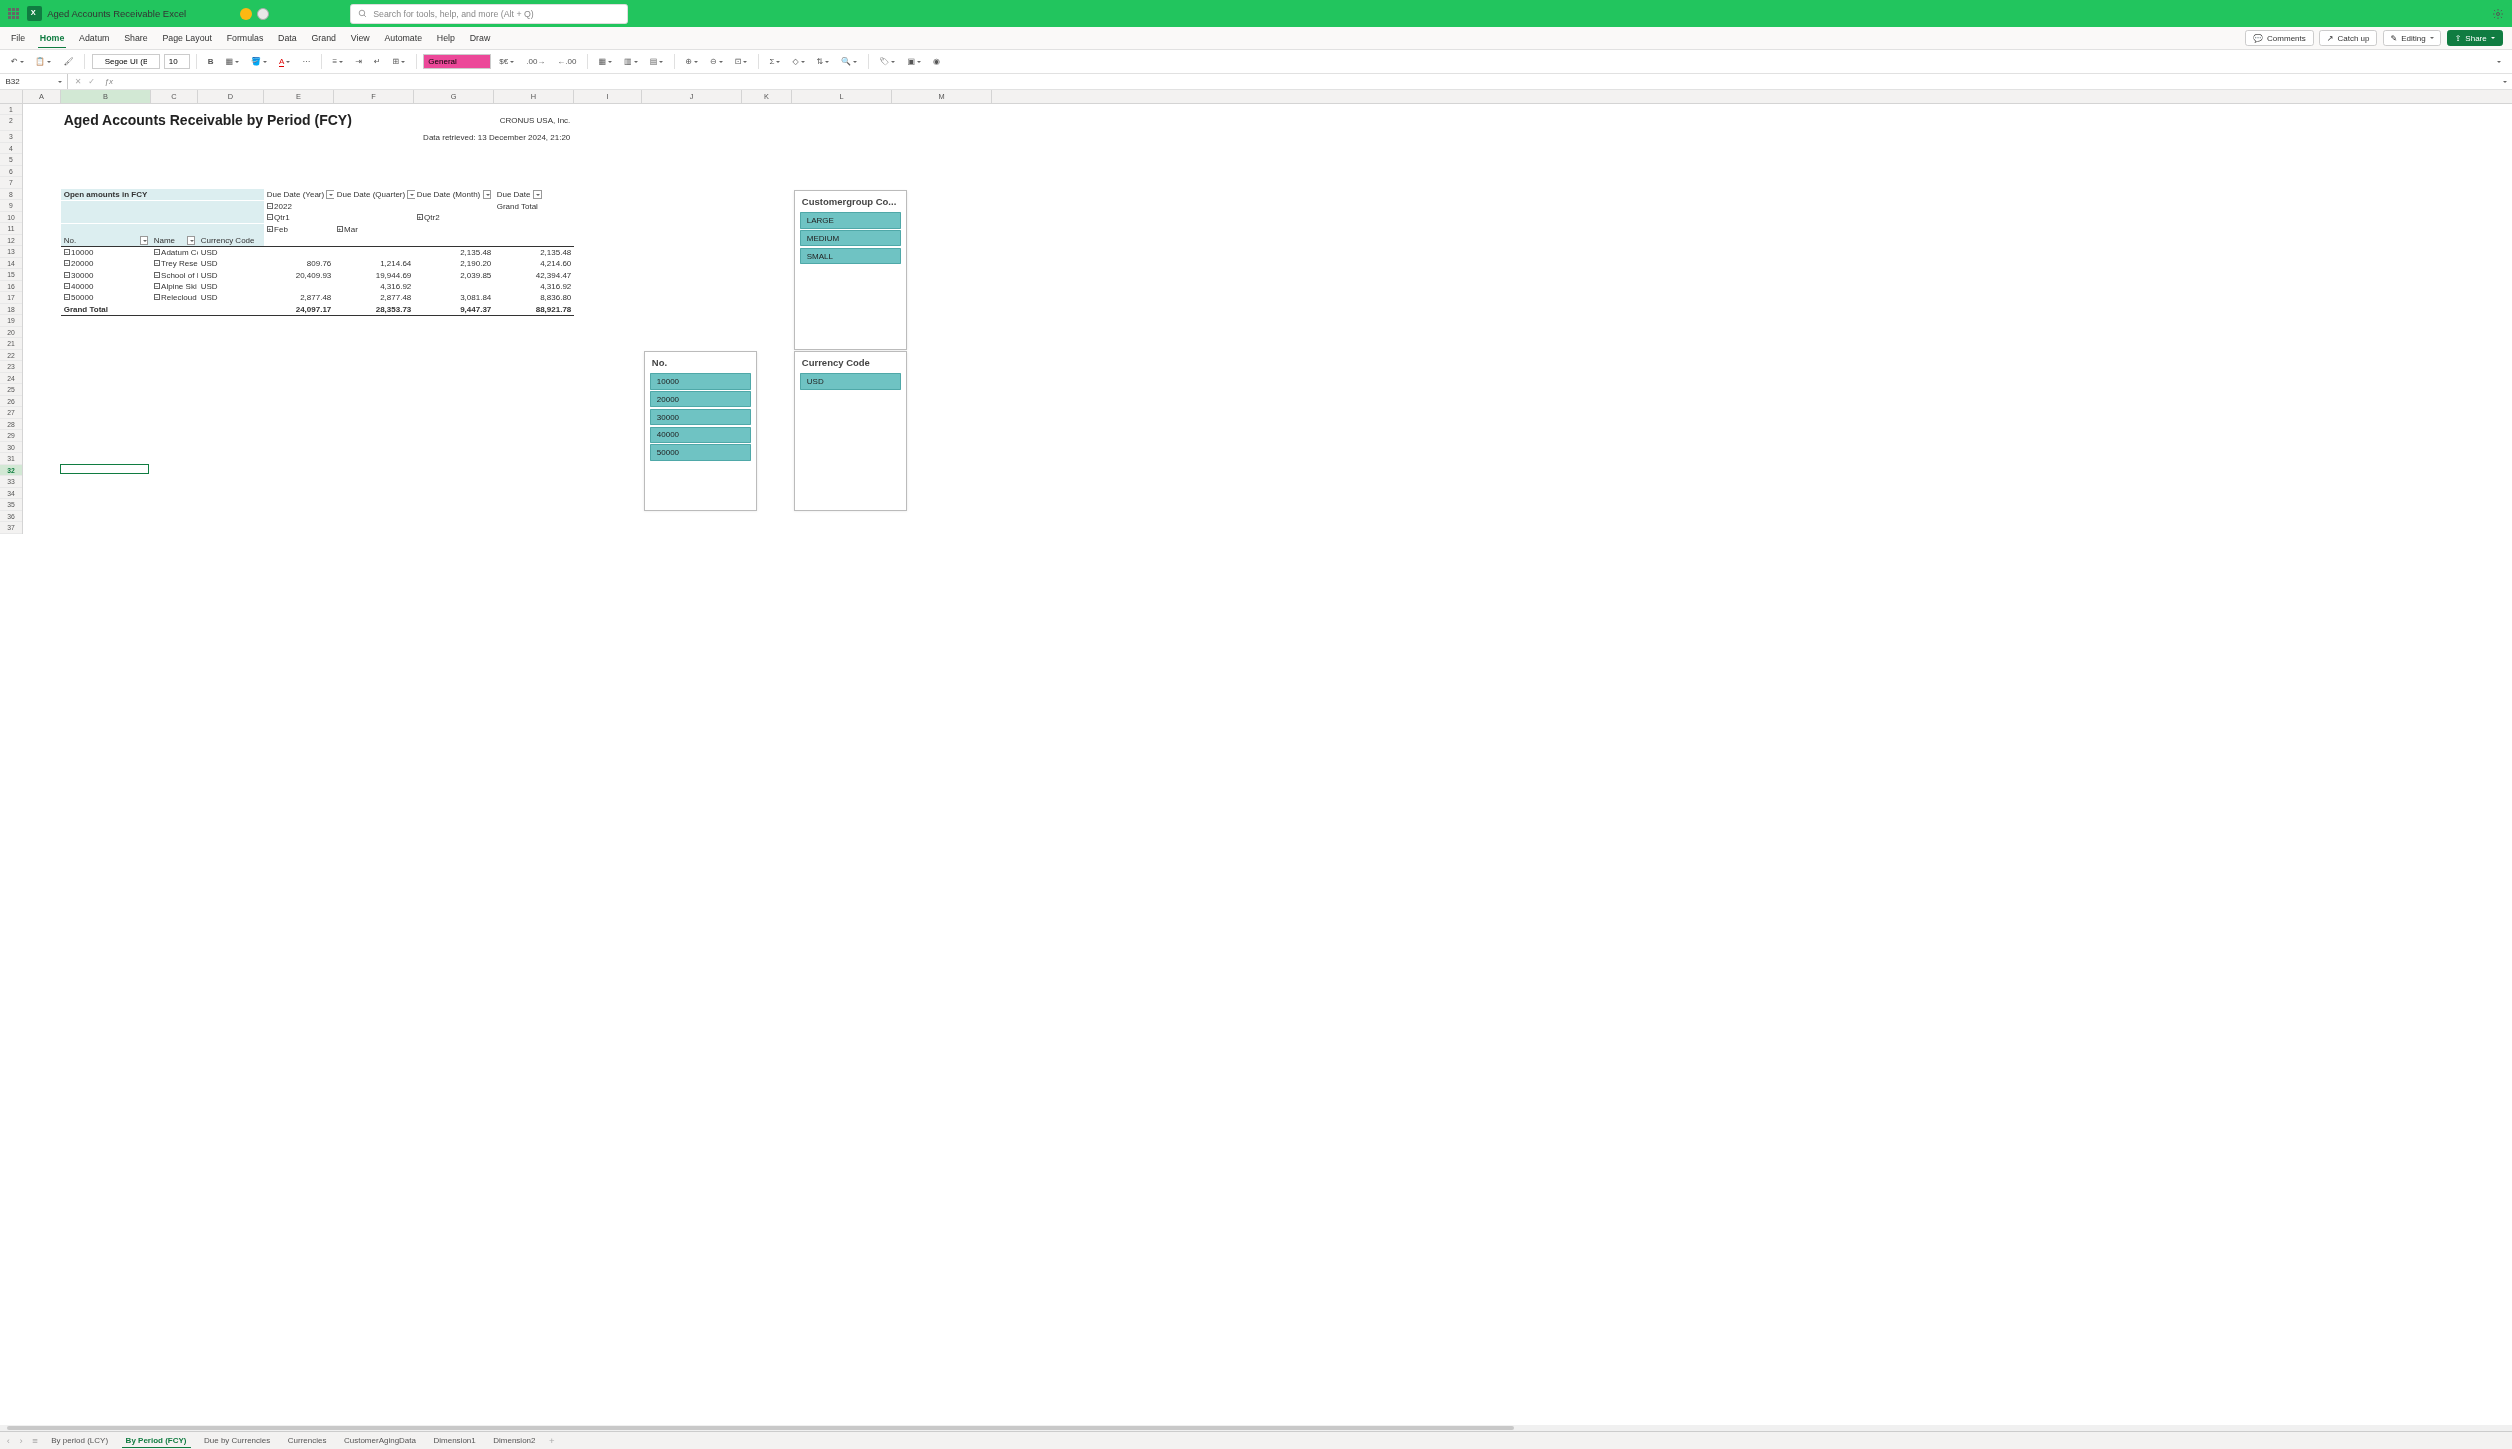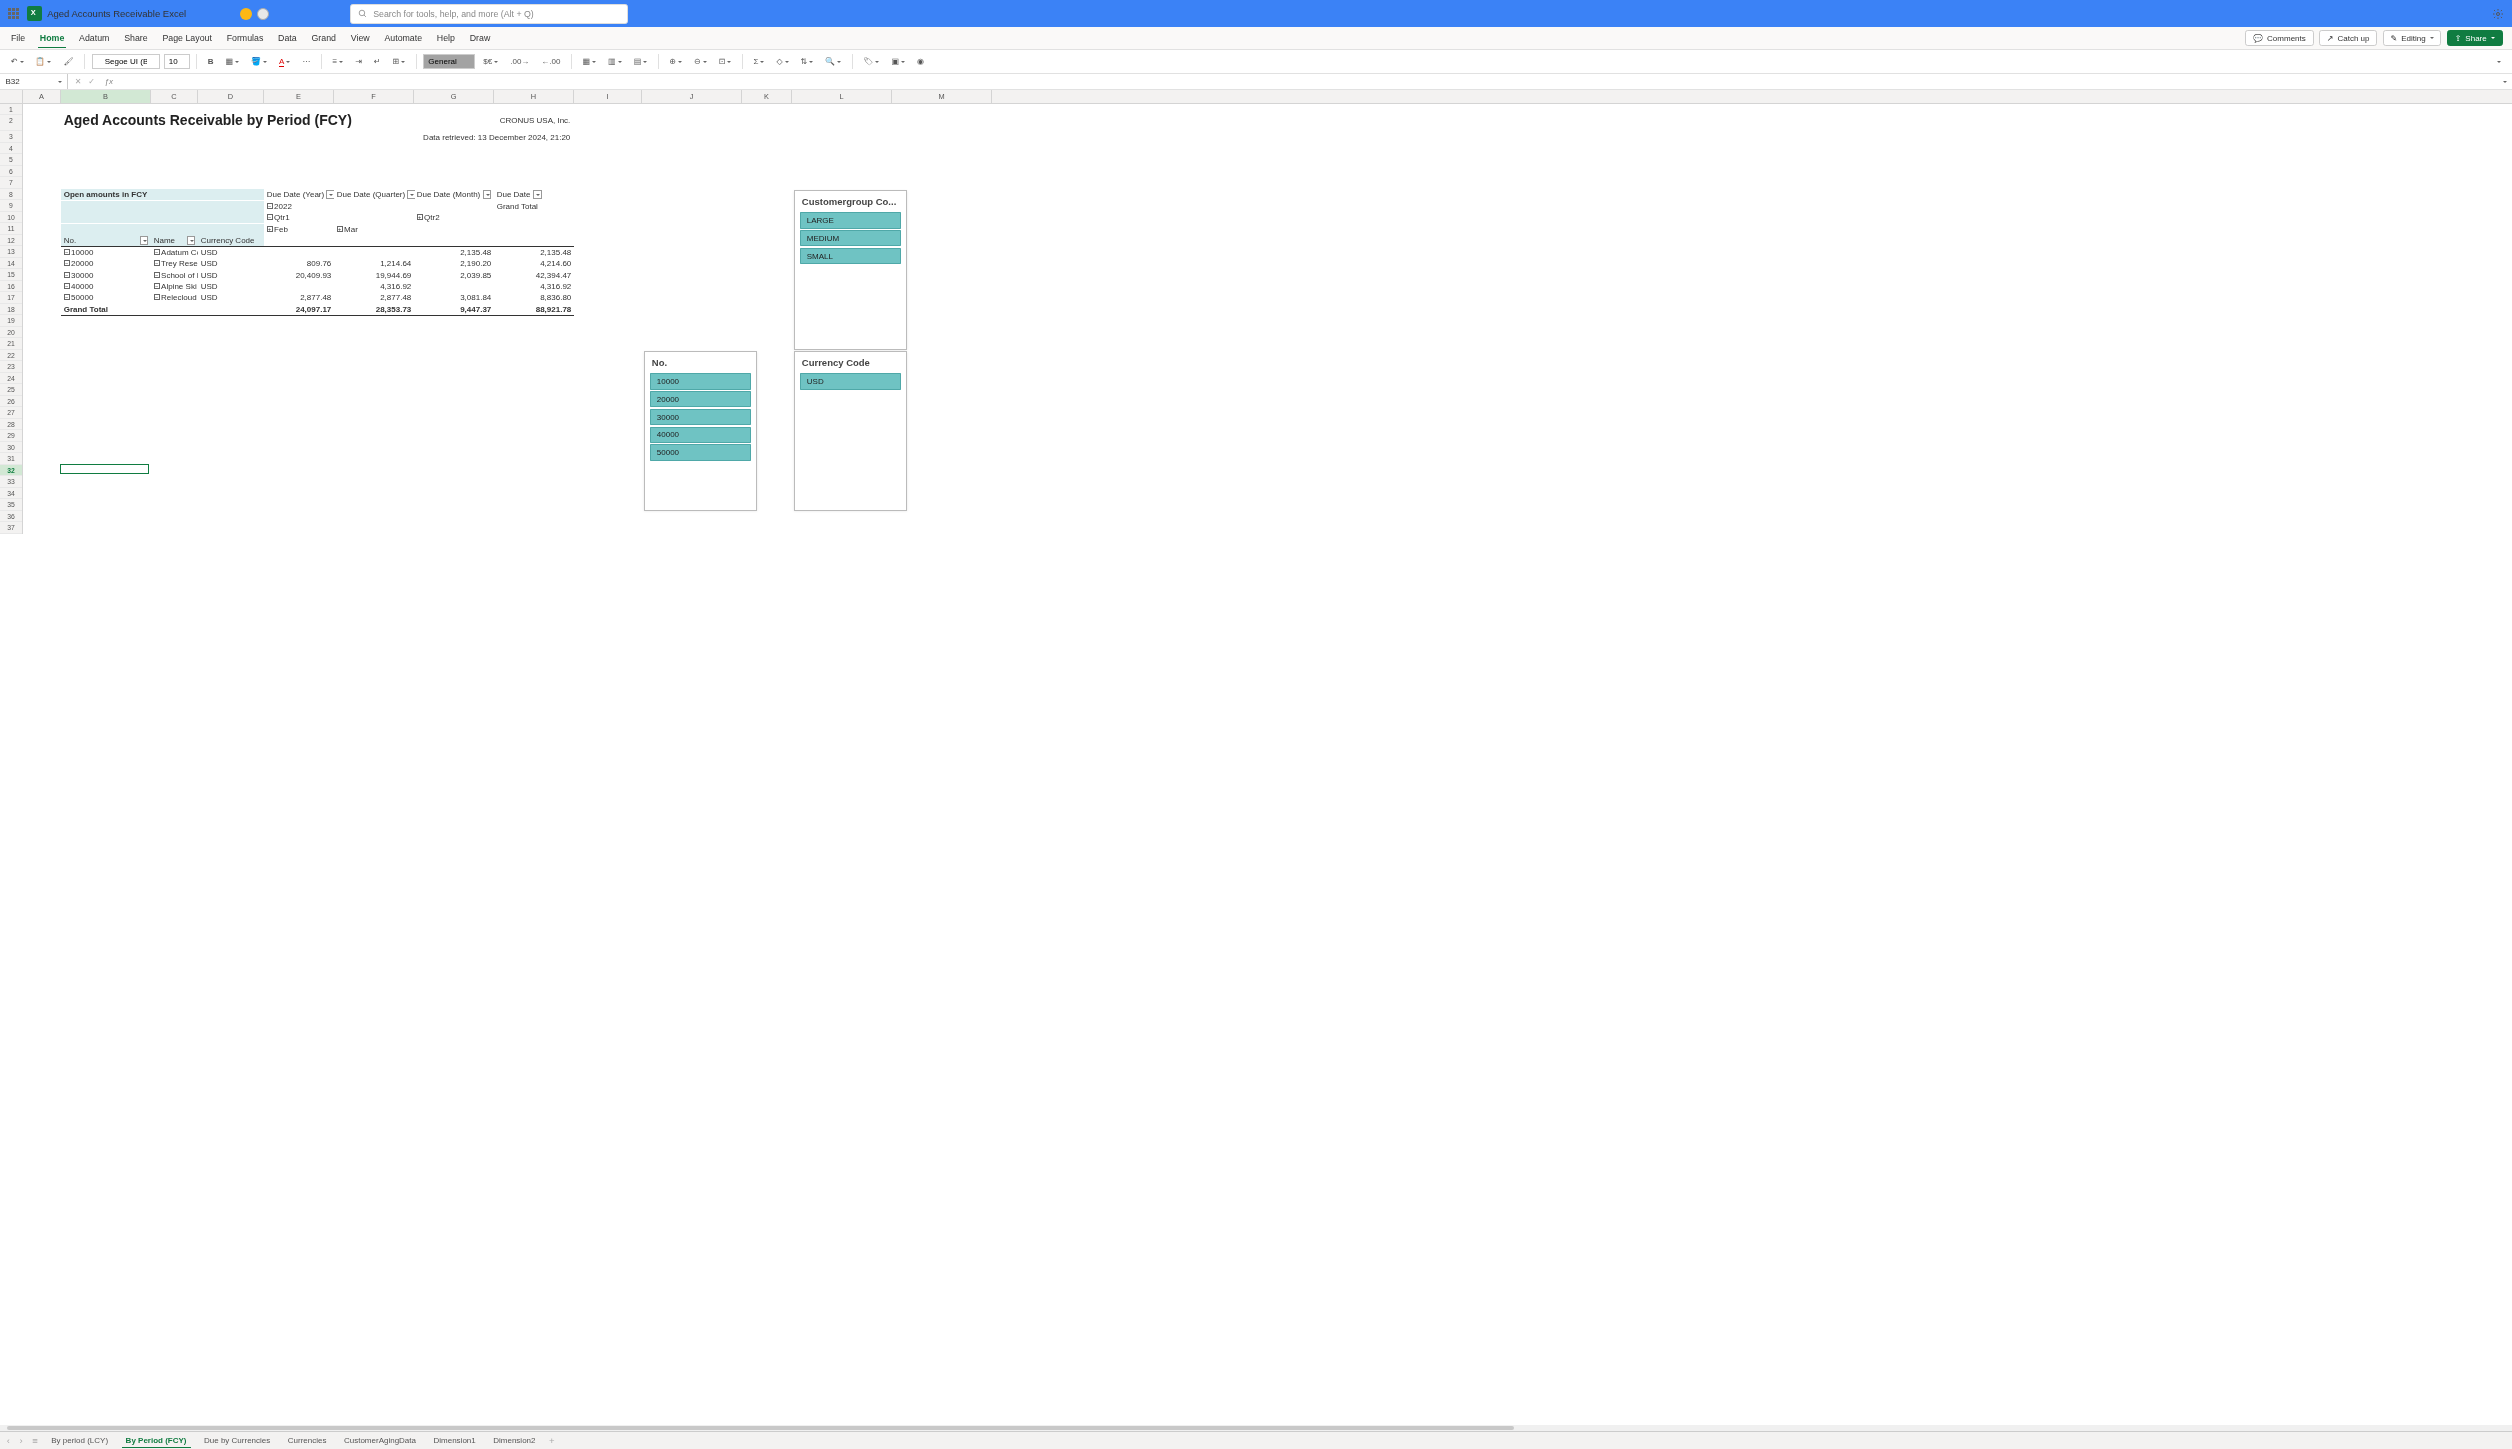--- a/index.html
+++ b/index.html
@@ -1,19 +1,19 @@
 <!DOCTYPE html>
 <html style="font-size:10.8px"><head>
 <meta charset="utf-8">
 <style>
 * { box-sizing: border-box; margin: 0; padding: 0; font-family: "Segoe UI", Arial, sans-serif; }
 body { background: #fff; font-size: 8.8px; color: #333; overflow: hidden; }
 
 
-.titlebar { height: 27px; display: flex; align-items: center; padding: 0 8px; background: #3b82f6; }
+.titlebar { height: 27px; display: flex; align-items: center; padding: 0 8px; background: #22c55e; }
 .app-launcher { width: 10.8px; height: 10.8px; margin-right: 8px; display: grid; grid-template-columns: repeat(3,2.7px); grid-gap: 1.4px; }
 .app-launcher span { background: #666; width: 2.7px; height: 2.7px; }
 .excel-icon { width: 15px; height: 15px; background: #107c41; border-radius: 2px; margin-right: 5.4px; position: relative; }
 .excel-icon::after { content: "X"; color: #fff; font-weight: bold; font-size: 7.4px; position: absolute; left: 4px; top: 2px; }
 .doc-title { font-size: 9.5px; color: #333; }
 .title-icons { display: flex; gap: 5.4px; margin-left: 54px; }
 .ti { width: 12px; height: 12px; border-radius: 50%; }
 .ti1 { background: #fdb813; }
 .ti2 { background: #e8e8e8; border: 0.7px solid #aaa; }
 .searchbox { margin-left: 81px; width: 278px; height: 20px; background: #fff; border: 0.7px solid #ddd; border-radius: 2.7px; display: flex; align-items: center; padding: 0 6.8px; color: #888; font-size: 8.8px; }
@@ -27,21 +27,21 @@
 .menutabs .right { margin-left: auto; display: flex; gap: 5.4px; }
 .pill { border: 0.7px solid #ccc; border-radius: 2.7px; padding: 2.7px 6.8px; font-size: 8px; display: flex; align-items: center; gap: 4px; background: #fff; }
 .pill.green { background: #107c41; color: #fff; border-color: #107c41; }
 
 
 .ribbon { height: 24px; display: flex; align-items: center; padding: 0 6.8px; gap: 4px; border-bottom: 0.7px solid #e1e1e1; background: #fff; }
 .rbtn { padding: 2px 4px; border-radius: 2px; display: flex; align-items: center; gap: 2px; color: #555; font-size: 8px; }
 .sep { width: 0.7px; height: 15px; background: #e0e0e0; margin: 0 2.7px; }
 .fontname { width: 68px; border: 0.7px solid #ccc; padding: 2px 12px; font-size: 8px; background: #fff; }
 .fontsize { width: 26px; border: 0.7px solid #ccc; padding: 2px 4px; font-size: 8px; background: #fff; }
-.numfmt { width: 52px; border: 0.7px solid #ccc; padding: 2px 4px; font-size: 8px; background: #a3a3a3; }
+.numfmt { width: 68px; border: 0.7px solid #ccc; padding: 2px 4px; font-size: 8px; background: #ec4899; }
 .caret { width: 0; height: 0; border-left: 2px solid transparent; border-right: 2px solid transparent; border-top: 2.7px solid #666; }
 
 
 .formulabar { height: 16px; display: flex; align-items: center; border-bottom: 0.7px solid #e1e1e1; font-size: 8px; }
 .namebox { width: 68px; border-right: 0.7px solid #ccc; padding: 0 5.4px; height: 100%; display: flex; align-items: center; }
 .fx-icons { display: flex; gap: 6.8px; padding: 0 6.8px; color: #aaa; }
 .fx-label { font-style: italic; color: #888; margin-left: 2.7px; }
 
 
 .gridwrap { position: relative; height: calc(100vh - 116px); overflow: hidden; background: #fff; }

